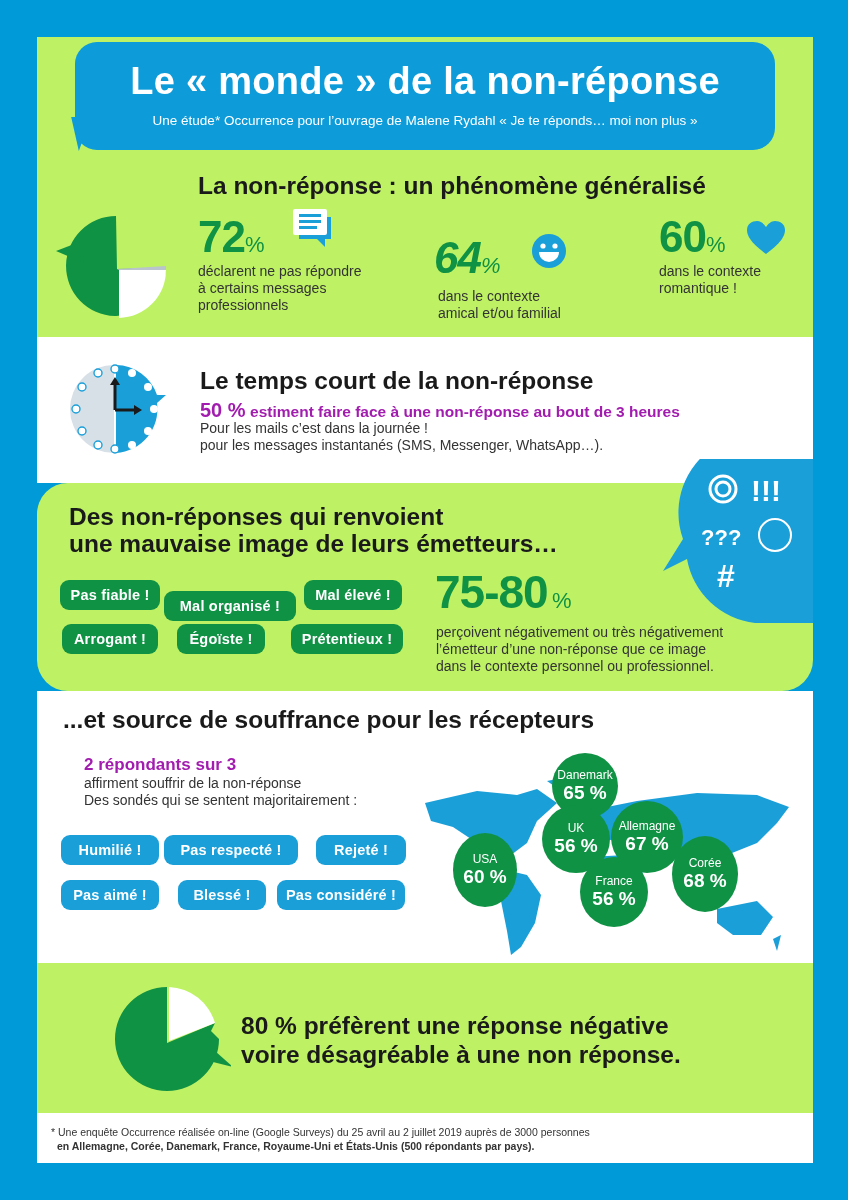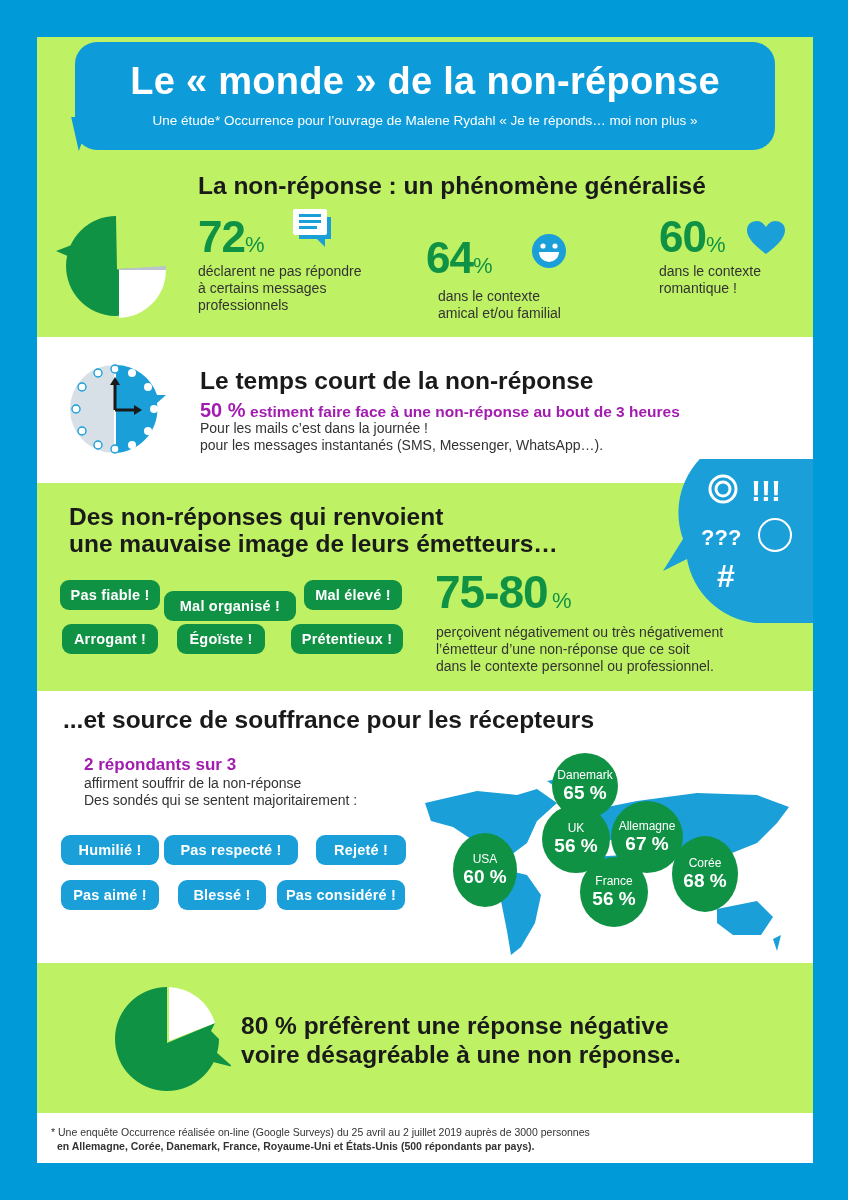--- a/index.html
+++ b/index.html
@@ -66,21 +66,21 @@
       <rect x="8" y="7" width="22" height="3" fill="#1a9fd9"></rect>
       <rect x="8" y="13" width="22" height="3" fill="#1a9fd9"></rect>
       <rect x="8" y="19" width="18" height="3" fill="#1a9fd9"></rect>
     </svg>
     <div class="abs body" style="left:161px;top:103px;">
       <div>déclarent ne pas répondre</div>
       <div>à certains messages</div>
       <div>professionnels</div>
     </div>
 
-    <div class="abs" style="left:389px;top:73px;">
+    <div class="abs" style="left:397px;top:73px;font-style:italic;">
       <span class="big green">64</span><span class="pct green">%</span>
     </div>
     <svg class="abs" style="left:494px;top:73px;" width="36" height="36" viewBox="0 0 36 36">
       <circle cx="18" cy="18" r="17" fill="#1a9fd9"></circle>
       <circle cx="12" cy="13" r="2.6" fill="#fff"></circle>
       <circle cx="24" cy="13" r="2.6" fill="#fff"></circle>
       <path d="M8 19 L28 19 A10 10 0 0 1 8 19 Z" fill="#fff"></path>
     </svg>
     <div class="abs body" style="left:401px;top:128px;">
       <div>dans le contexte</div>
@@ -128,21 +128,21 @@
     <div class="abs" style="left:163px;top:62px;font-weight:bold;">
       <span class="blue" style="font-size:20px;">50 %</span>
       <span class="blue" style="font-size:15.5px;">estiment faire face à une non-réponse au bout de 3 heures</span>
     </div>
     <div class="abs body" style="left:163px;top:83px;">
       <div>Pour les mails c’est dans la journée !</div>
       <div>pour les messages instantanés (SMS, Messenger, WhatsApp…).</div>
     </div>
   </div>
 
-  <div class="sec grey" style="top:446px;height:208px;">
+  <div class="sec grey" style="top:446px;height:208px;border-radius:31px;">
     <h2 class="sec-title" style="left:32px;top:20px;">
       <div>Des non-réponses qui renvoient</div>
       <div>une mauvaise image de leurs émetteurs…</div>
     </h2>
 
     <div class="tag g" style="left:23px;top:97px;width:100px;">
         <span>Pas fiable !</span>
       </div>
     <div class="tag g" style="left:127px;top:108px;width:132px;">
         <span>Mal organisé !</span>
@@ -159,21 +159,21 @@
     <div class="tag g" style="left:254px;top:141px;width:112px;">
         <span>Prétentieux !</span>
       </div>
 
     <div class="abs" style="left:398px;top:82px;">
       <span class="big green" style="font-size:46px;">75-80</span>
       <span class="pct green">%</span>
     </div>
     <div class="abs body" style="left:399px;top:141px;">
       <div>perçoivent négativement ou très négativement</div>
-      <div>l’émetteur d’une non-réponse que ce soit</div>
+      <div>l’émetteur d’une non-réponse que ce image</div>
       <div>dans le contexte personnel ou professionnel.</div>
     </div>
   </div>
 
   <svg class="abs" style="left:626px;top:422px;" width="150" height="164" viewBox="0 0 150 164">
     <path d="M150 0 L150 164 L92 164 A78 78 0 0 1 24 100 L0 112 L20 80 A78 78 0 0 1 150 0 Z" fill="#1a9fd9"></path>
     <circle cx="60" cy="30" r="13" fill="none" stroke="#fff" stroke-width="3"></circle>
     <circle cx="60" cy="30" r="7" fill="none" stroke="#fff" stroke-width="3"></circle>
     <text x="88" y="42" fill="#fff" font-family="Liberation Sans, sans-serif" font-weight="bold" font-size="30">!!!</text>
     <text x="38" y="86" fill="#fff" font-family="Liberation Sans, sans-serif" font-weight="bold" font-size="22">???</text>

